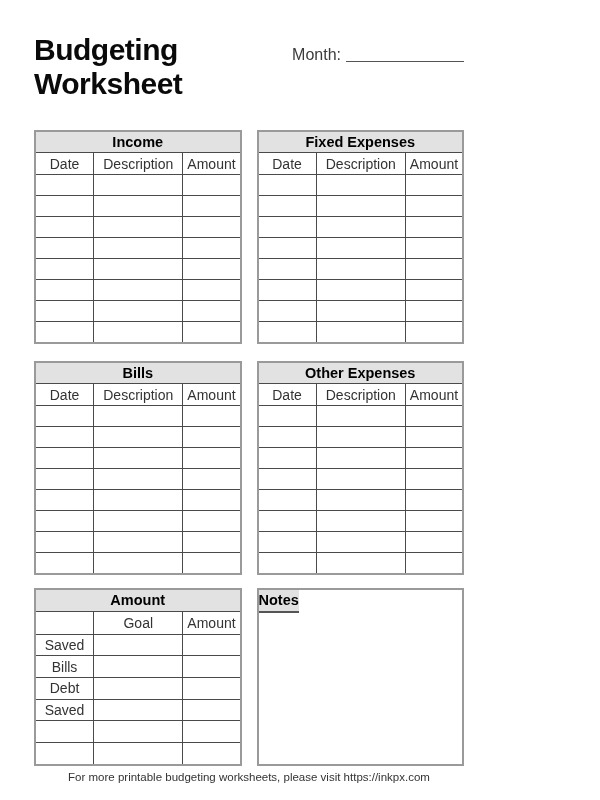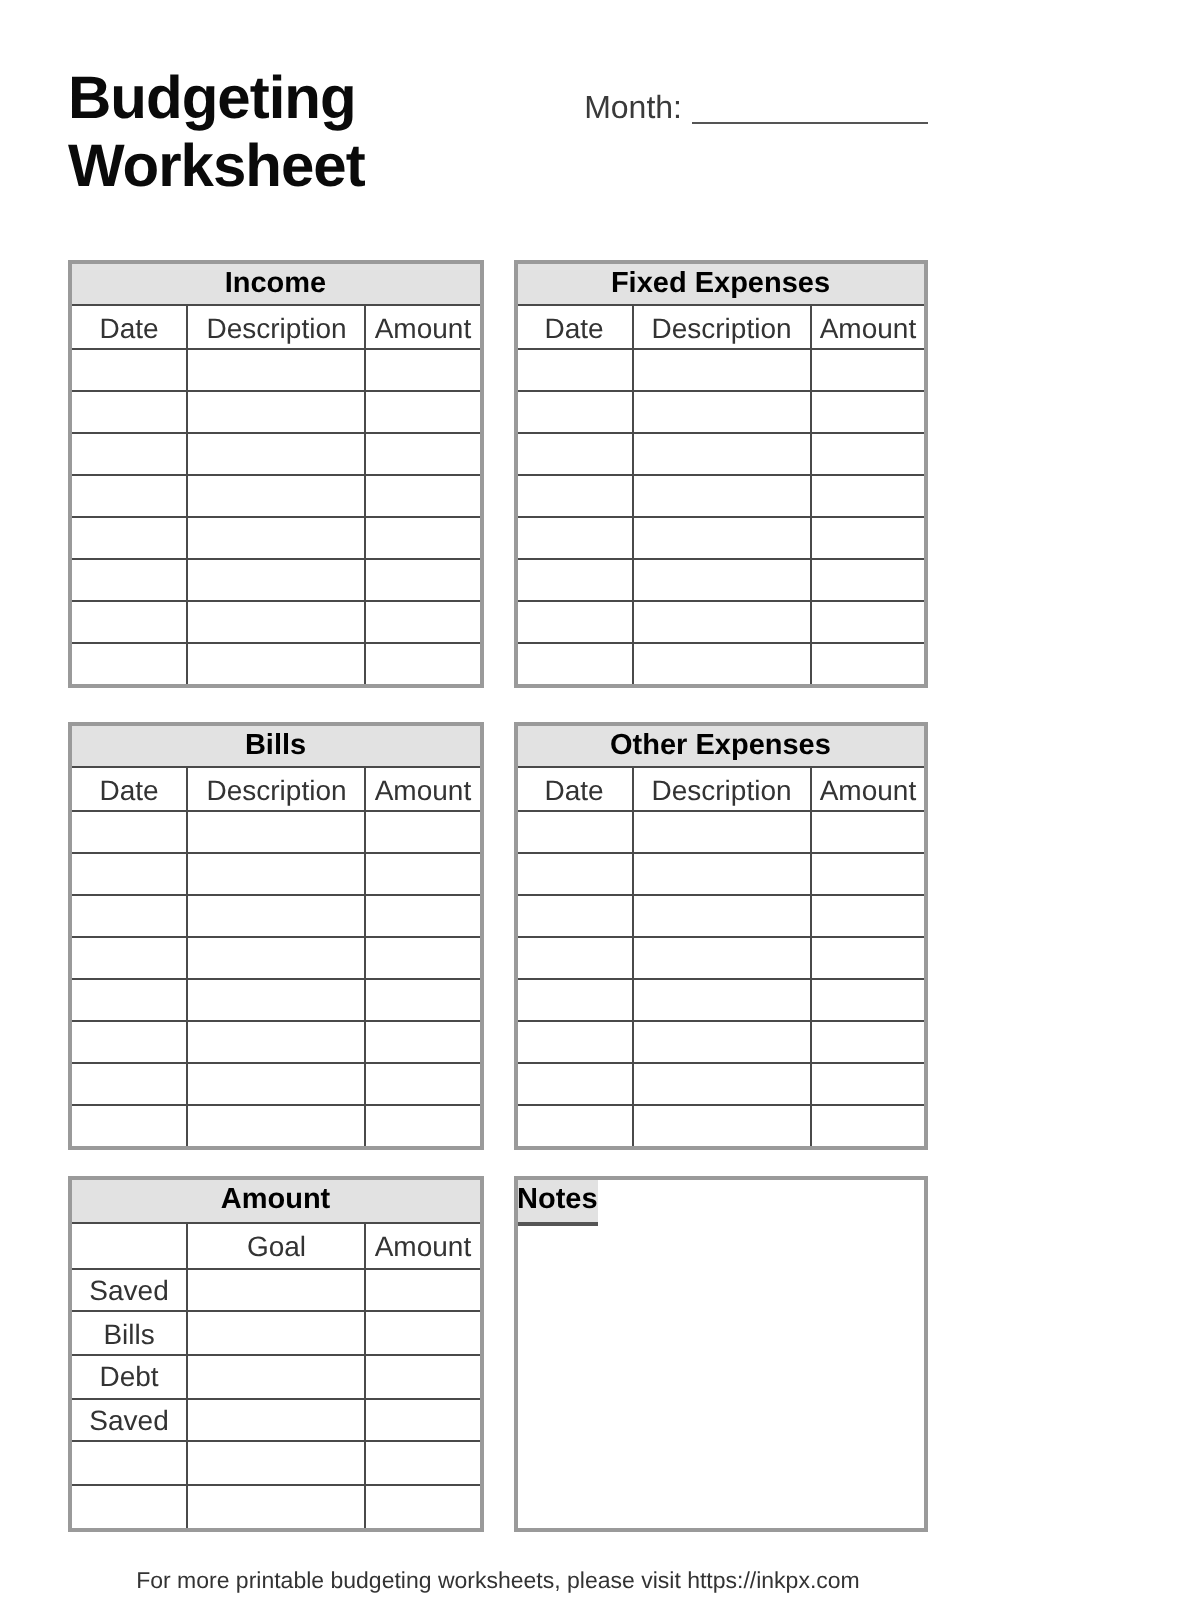--- a/index.html
+++ b/index.html
@@ -55,21 +55,21 @@
   }
   .notes-title{
     background:var(--hbg);border-bottom:2px solid #555;
     height:21px;line-height:21px;text-align:center;
     font-weight:bold;font-size:14.5px;color:#000;
   }
   .notes-body{flex:1;background:#fff;}
 
   
   .footer{
-    margin-top:19px;text-align:center;
+    margin-top:5px;text-align:center;
     font-size:11.5px;color:#333;
   }
 </style>
 </head>
 <body>
 
 <div class="page">
 
   <div class="header">
     <h1 class="page-title">Budgeting Worksheet</h1>

